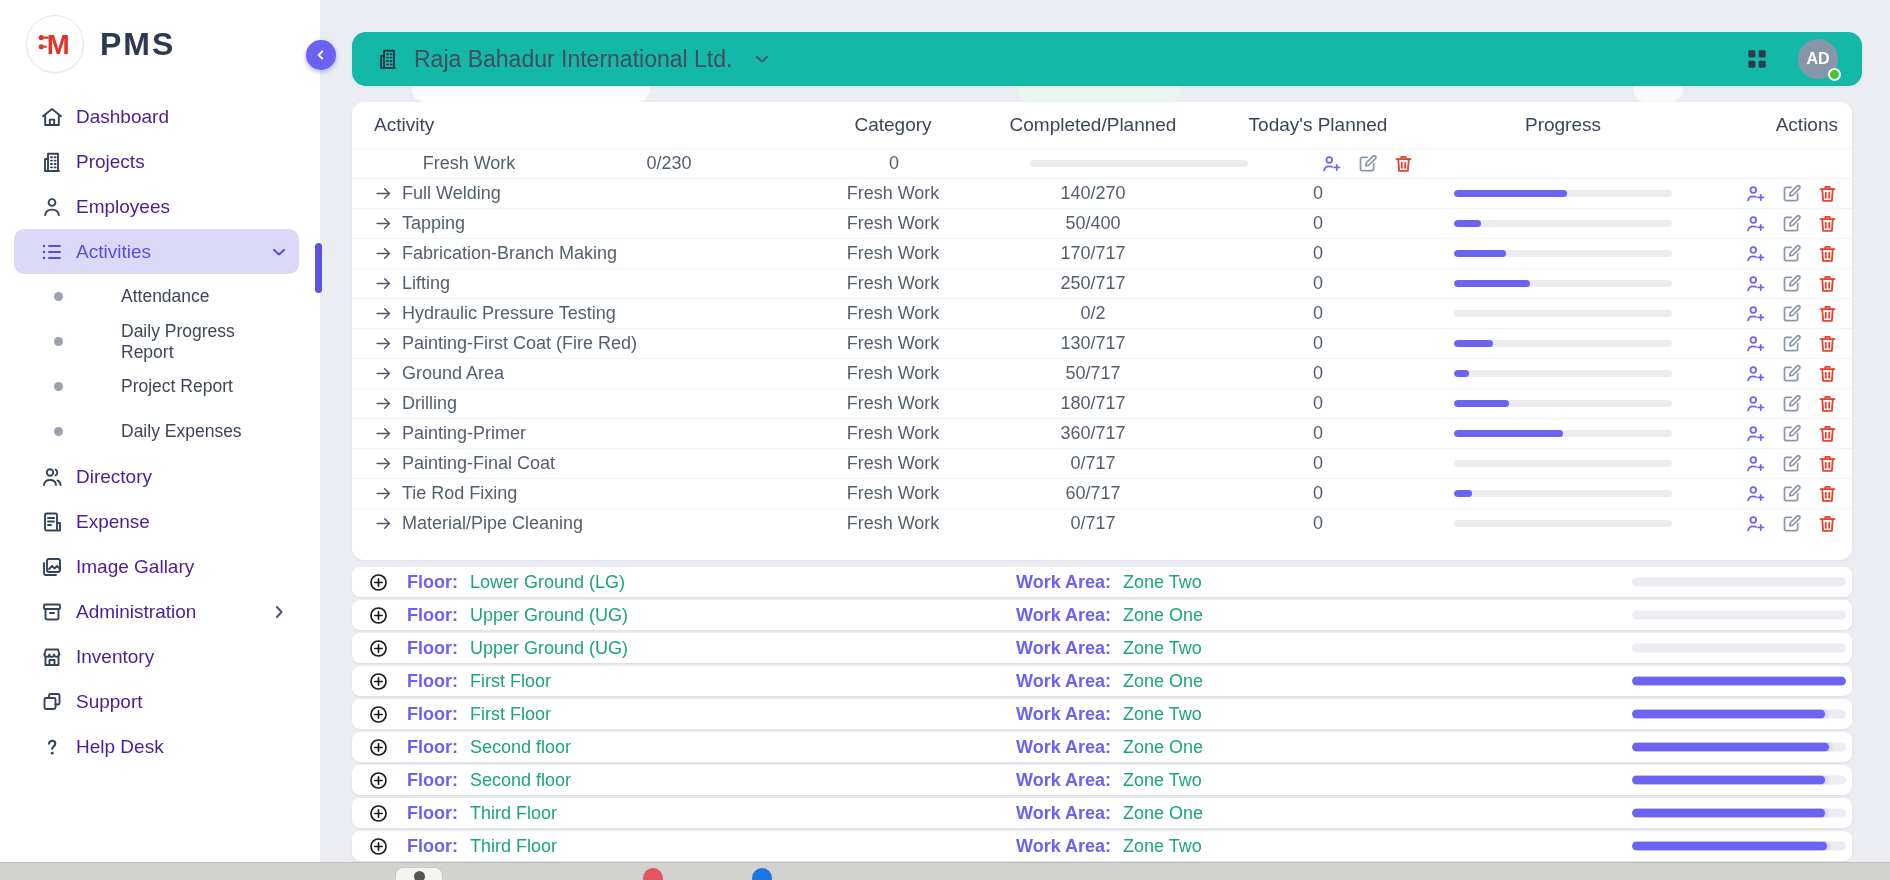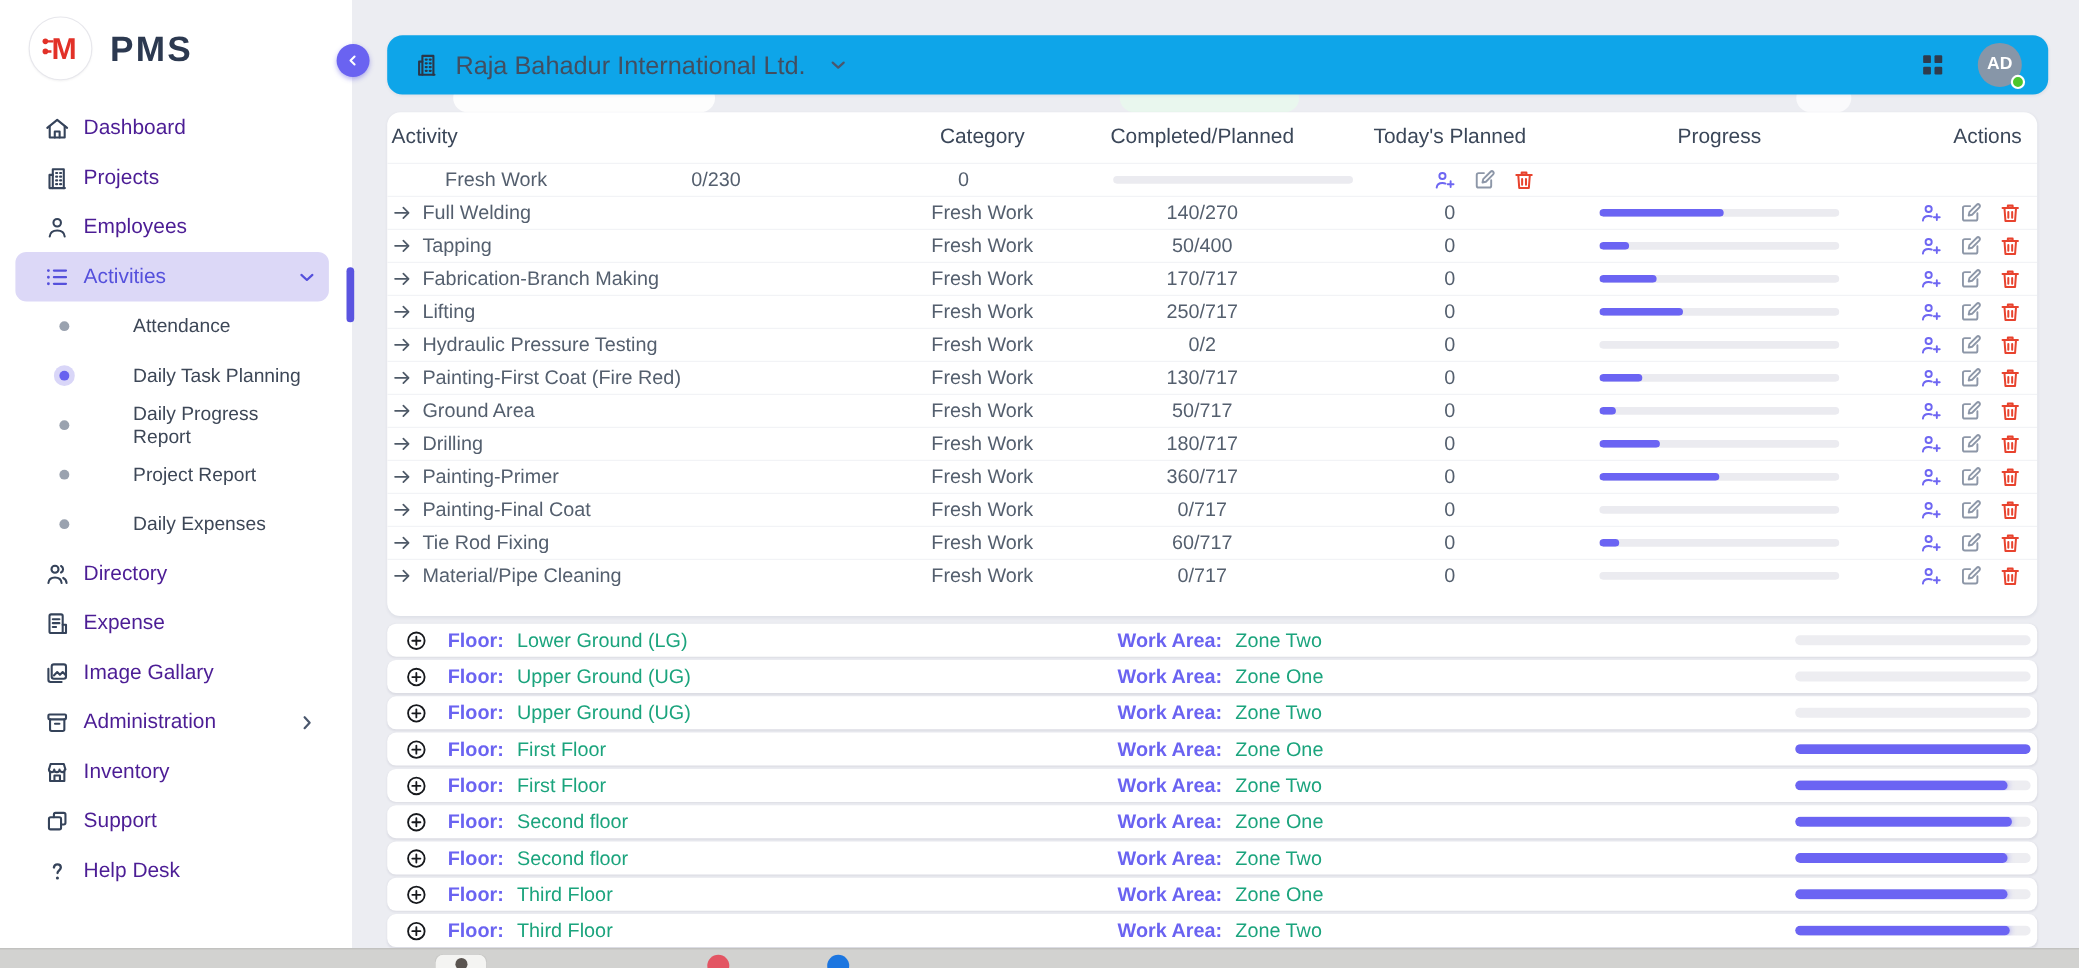--- a/index.html
+++ b/index.html
@@ -50,21 +50,21 @@
   .collapse-btn {
     position:absolute; left:306px; top:40px; width:30px; height:30px; z-index:7;
     background:#6a63f1; border-radius:50%; box-shadow:0 2px 5px rgba(90,84,224,.45);
     display:flex; align-items:center; justify-content:center; color:#fff; cursor:pointer;
   }
   .collapse-btn svg { width:16px; height:16px; }
 
   
   .topbar {
     position:absolute; left:352px; top:32px; width:1510px; height:54px;
-    background:#0ea5e9; border-radius:14px; box-shadow:0 1px 3px rgba(25,30,60,.06);
+    background:#14b8a6; border-radius:14px; box-shadow:0 1px 3px rgba(25,30,60,.06);
     display:flex; align-items:center; padding:0 24px; z-index:3;
   }
   .company-select { display:flex; align-items:center; gap:14px; cursor:pointer; }
   .company-select .b-icon { width:24px; height:24px; color:#2b3648; }
   .company-select .b-icon svg { width:24px; height:24px; }
   .company-name { font-size:23px; font-weight:500; color:#424e60; }
   .company-select .chev { width:20px; height:20px; color:#4a576d; margin-left:6px; }
   .company-select .chev svg { width:20px; height:20px; }
   .topbar-right { margin-left:auto; display:flex; align-items:center; gap:28px; }
   .grid-btn { width:26px; height:26px; color:#2f3b4c; cursor:pointer; }
@@ -84,21 +84,21 @@
   .peek-chip.c1 { left:412px; top:76px; width:238px; background:#fdfdfd; }
   .peek-chip.c2 { left:1018px; top:76px; width:163px; background:#e9f7ee; }
   .peek-chip.c3 { left:1633px; top:76px; width:50px; background:#fafafc; }
 
   
   .table-card {
     position:absolute; left:352px; top:102px; width:1500px; height:458px;
     background:#fff; border-radius:12px; box-shadow:0 1px 3px rgba(25,30,60,.06);
     z-index:2; overflow:hidden;
   }
-  .t-row { display:flex; align-items:center; height:30px; padding:0 14px 0 4px; border-top:1px solid #f1f2f6; }
+  .t-row { display:flex; align-items:center; height:30px; padding:0 14px 0 22px; border-top:1px solid #f1f2f6; }
   .t-head { height:46px; border-top:none; font-size:19px; font-weight:500; color:#3b4759; }
   .c-activity { flex:1; display:flex; align-items:center; gap:9px; min-width:0; }
   .c-category { width:190px; text-align:center; }
   .c-completed { width:210px; text-align:center; }
   .c-today { width:240px; text-align:center; }
   .c-progress { width:250px; display:flex; justify-content:center; }
   .c-actions { width:150px; display:flex; justify-content:flex-end; align-items:center; gap:15px; }
   .t-head .c-actions { font-weight:500; }
   .t-row:not(.t-head) { font-size:18px; color:#545f6e; }
   .arrow-ic { width:19px; height:19px; color:#4f5a68; flex:0 0 auto; }
@@ -216,26 +216,20 @@
         </span>
       </div>
 
       <div class="sb-item sub">
 
         <span class="dot"></span>
         <span class="sb-label">Attendance</span>
 
       </div>
 
-      <div class="sb-item sub active">
-
-        <span class="dot"></span>
-        <span class="sb-label">Daily Task Planning</span>
-
-      </div>
 
       <div class="sb-item sub">
 
         <span class="dot"></span>
         <span class="sb-label">Daily Progress Report</span>
 
       </div>
 
       <div class="sb-item sub">
 

